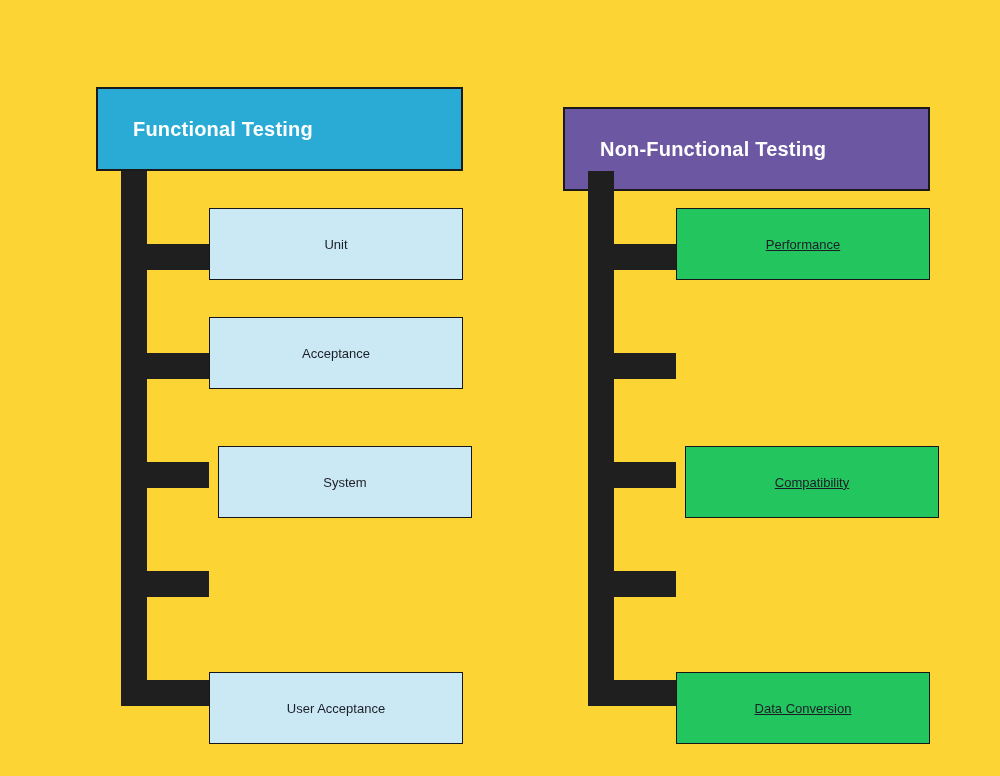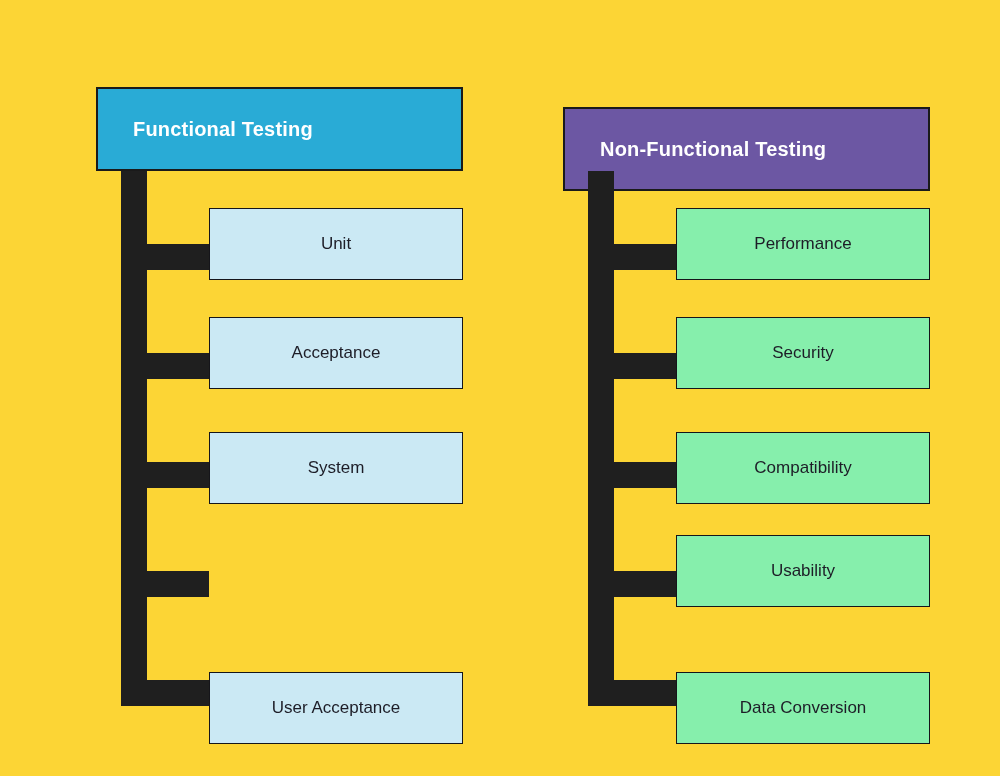--- a/index.html
+++ b/index.html
@@ -62,28 +62,28 @@
   .hline.r4 { top: 593px; }
 
   .node {
     position: absolute;
     left: 113px;
     width: 254px; height: 72px;
     border: 1.5px solid #15151A;
     display: flex;
     align-items: center;
     justify-content: center;
-    font-size: 17px;
+    font-size: 13px;
     color: #1D1D27;
   }
   .col-left  .node { background: #CBE9F4; }
-  .col-right .node { background: #86efac; }
+  .col-right .node { background: #22c55e; text-decoration: underline; }
   .node.r0 { top: 121px; }
   .node.r1 { top: 230px; }
-  .node.r2 { top: 345px; }
+  .node.r2 { top: 359px; margin-left: 9px; }
   .node.r3 { top: 448px; }
   .node.r4 { top: 557px; margin-top: 28px; }
 </style>
 </head>
 <body>
 
 <div class="canvas">
 
   <div class="column col-left">
     <div class="header">
@@ -117,27 +117,21 @@
     <div class="vline"></div>
     <div class="hline r0"></div>
     <div class="hline r1"></div>
     <div class="hline r2"></div>
     <div class="hline r3"></div>
     <div class="hline r4"></div>
 
     <div class="node r0">
       <span>Performance</span>
     </div>
-    <div class="node r1">
-      <span>Security</span>
-    </div>
     <div class="node r2">
       <span>Compatibility</span>
-    </div>
-    <div class="node r3">
-      <span>Usability</span>
     </div>
     <div class="node r4">
       <span>Data Conversion</span>
     </div>
   </div>
 
 </div>
 
 </body></html>

